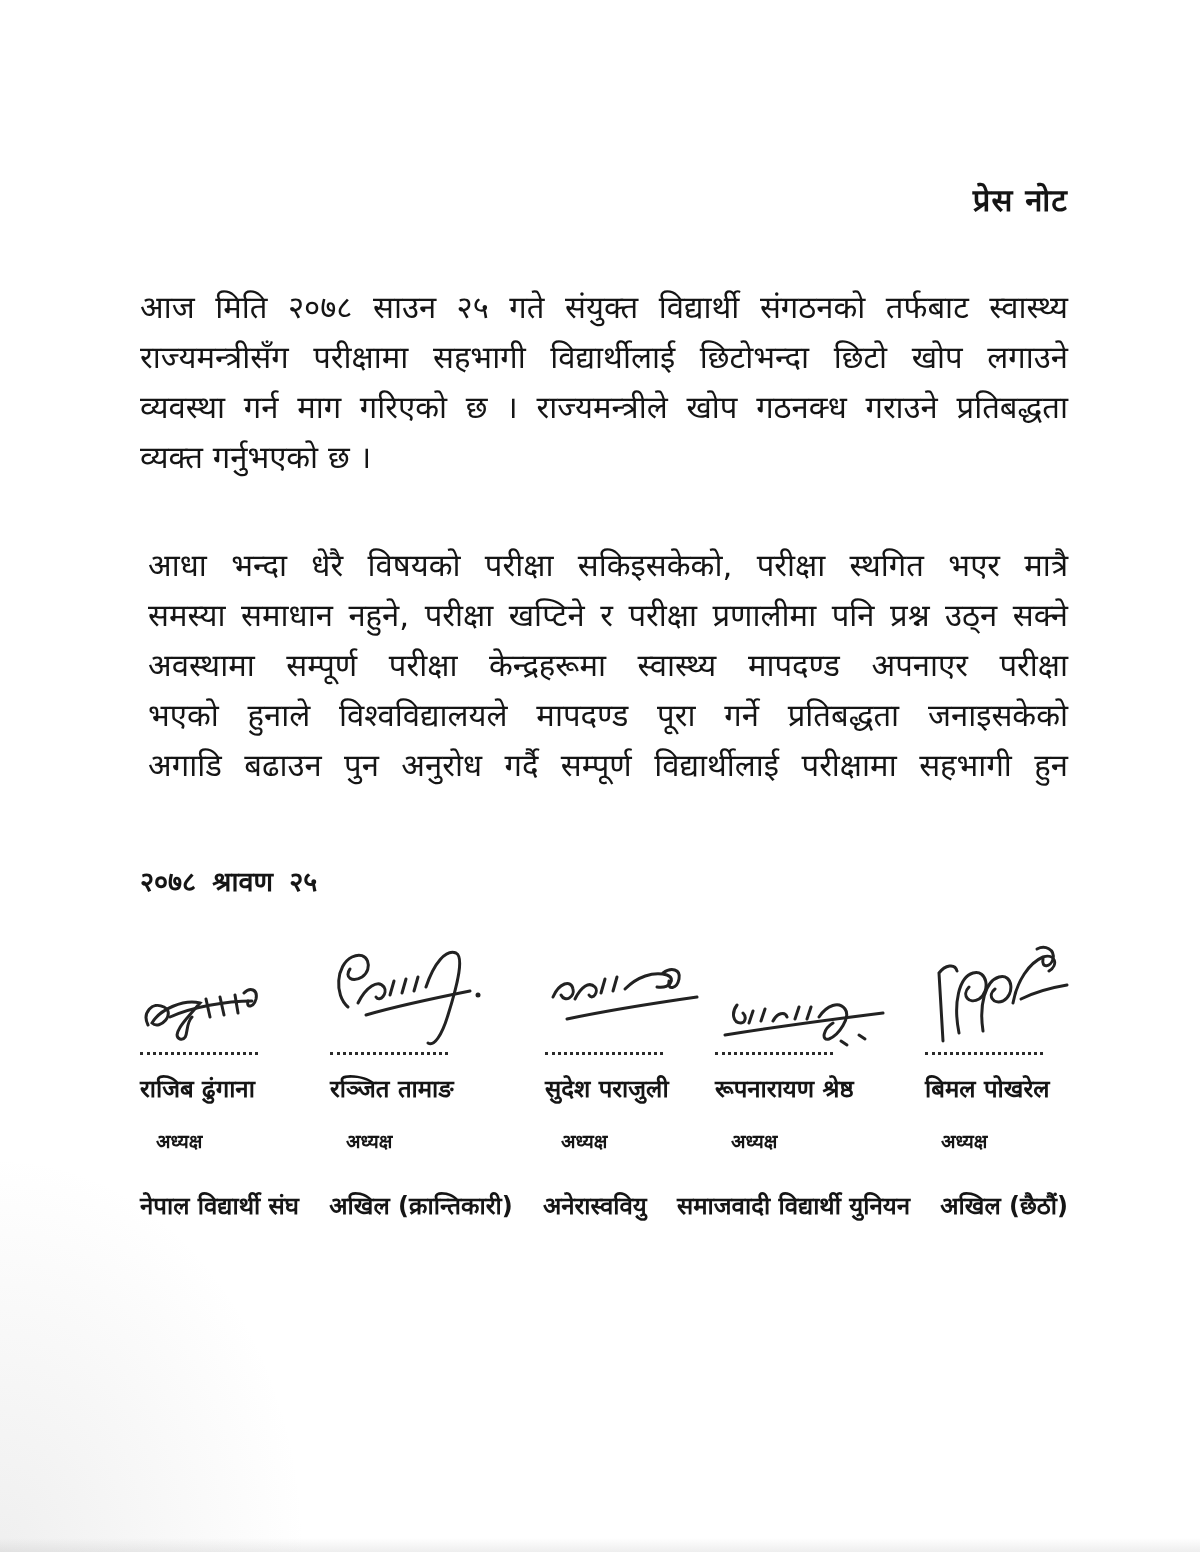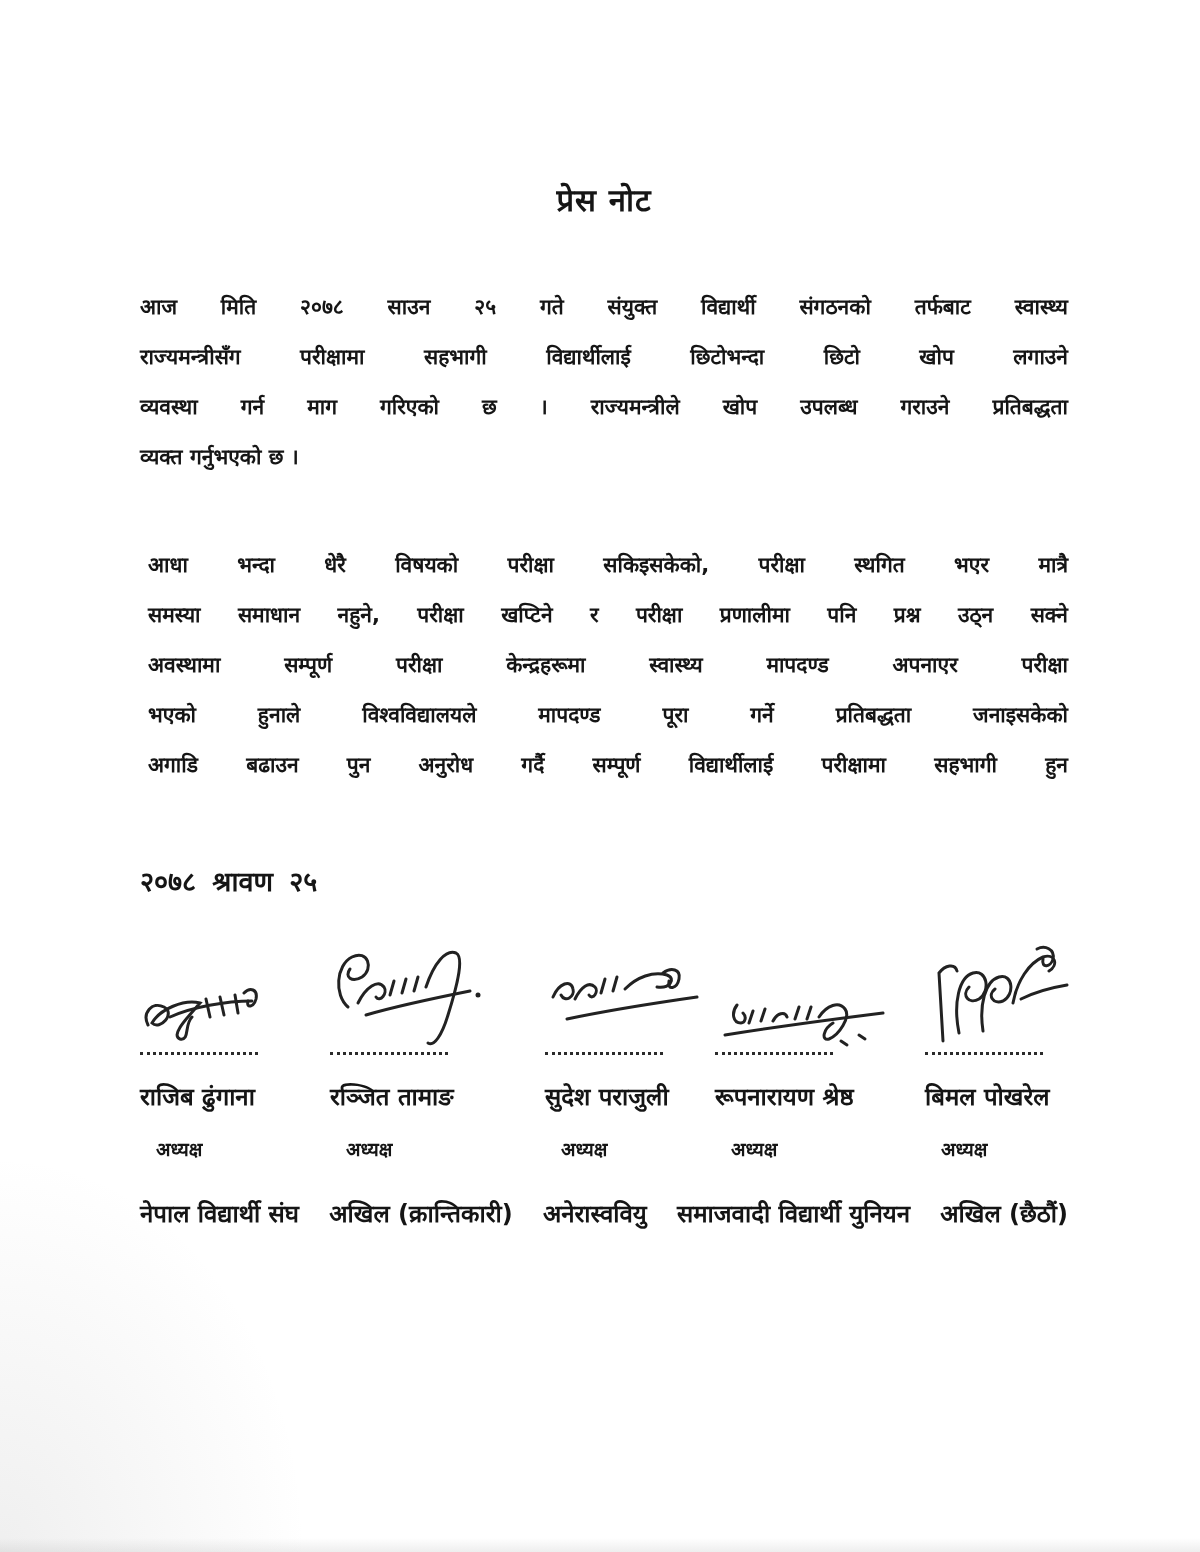--- a/index.html
+++ b/index.html
@@ -13,30 +13,30 @@
       radial-gradient(ellipse at 0% 100%, rgba(150,150,150,0.15), rgba(150,150,150,0) 18%);
     font-family:"DejaVu Sans","Liberation Sans",sans-serif;
     color:#151515;
     overflow:hidden;
   }
   .content{
     position:absolute;
     left:140px; right:132px; top:0;
   }
   .doc-title{
-    text-align:center;
+    text-align:right;
     font-size:31px;
     font-weight:700;
     margin-top:178px;
     letter-spacing:1px;
   }
   .para{
     margin-top:62px;
-    font-size:21px;
-    font-weight:700;
+    font-size:31px;
+    font-weight:400;
   }
   .para.second{margin-top:58px;margin-left:8px;}
   .pline{
     line-height:50px;
     text-align:justify;
     text-align-last:justify;
     white-space:nowrap;
   }
   .pline.last{
     text-align:left;
@@ -59,21 +59,21 @@
     align-items:end;
   }
   .sigcell{position:relative;height:110px;}
   .sig-svg{position:absolute;bottom:2px;left:0;}
   .dotline{
     position:absolute;
     bottom:0;left:0;
     width:118px;
     border-bottom:3px dotted #2b2b2b;
   }
-  .names-row{margin-top:24px;}
+  .names-row{margin-top:16px;}
   .name{
     font-size:24px;
     font-weight:700;
     white-space:nowrap;
     align-self:start;
   }
   .roles-row{margin-top:24px;}
   .role{
     font-size:19px;
     font-weight:700;
@@ -94,21 +94,21 @@
 <body>
 
 <div class="page">
   <div class="content">
 
     <div class="doc-title">प्रेस नोट</div>
 
     <div class="para">
       <div class="pline">आज मिति २०७८ साउन २५ गते संयुक्त विद्यार्थी संगठनको तर्फबाट स्वास्थ्य</div>
       <div class="pline">राज्यमन्त्रीसँग परीक्षामा सहभागी विद्यार्थीलाई छिटोभन्दा छिटो खोप लगाउने</div>
-      <div class="pline">व्यवस्था गर्न माग गरिएको छ । राज्यमन्त्रीले खोप उपलब्ध गराउने प्रतिबद्धता</div>
+      <div class="pline">व्यवस्था गर्न माग गरिएको छ । राज्यमन्त्रीले खोप गठनक्ध गराउने प्रतिबद्धता</div>
       <div class="pline last">व्यक्त गर्नुभएको छ ।</div>
     </div>
 
     <div class="para second">
       <div class="pline">आधा भन्दा धेरै विषयको परीक्षा सकिइसकेको, परीक्षा स्थगित भएर मात्रै</div>
       <div class="pline">समस्या समाधान नहुने, परीक्षा खप्टिने र परीक्षा प्रणालीमा पनि प्रश्न उठ्न सक्ने</div>
       <div class="pline">अवस्थामा सम्पूर्ण परीक्षा केन्द्रहरूमा स्वास्थ्य मापदण्ड अपनाएर परीक्षा</div>
       <div class="pline">भएको हुनाले विश्वविद्यालयले मापदण्ड पूरा गर्ने प्रतिबद्धता जनाइसकेको</div>
       <div class="pline">अगाडि बढाउन पुन अनुरोध गर्दै सम्पूर्ण विद्यार्थीलाई परीक्षामा सहभागी हुन</div>
     </div>

